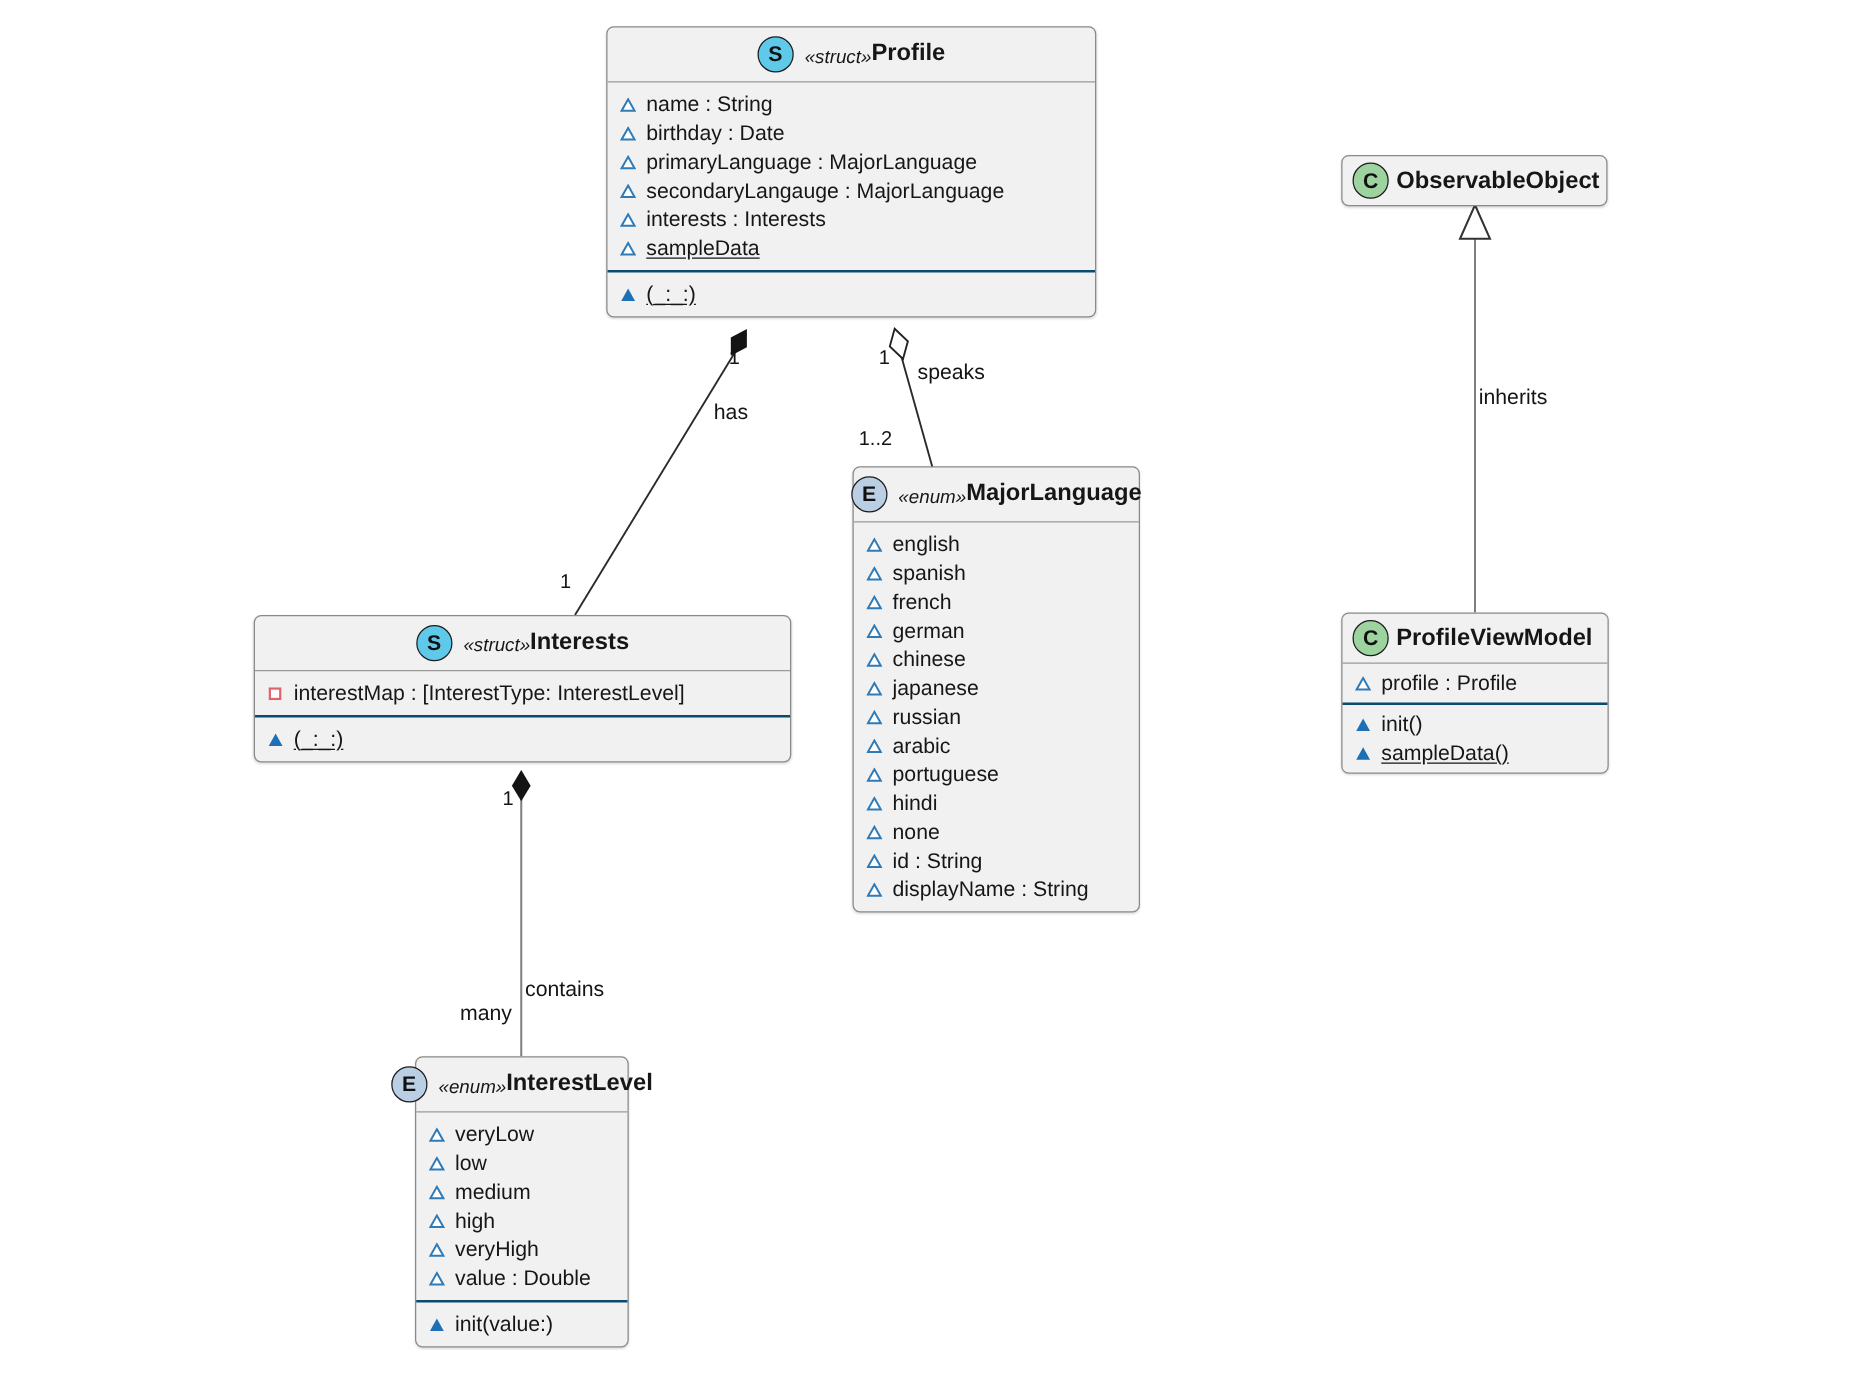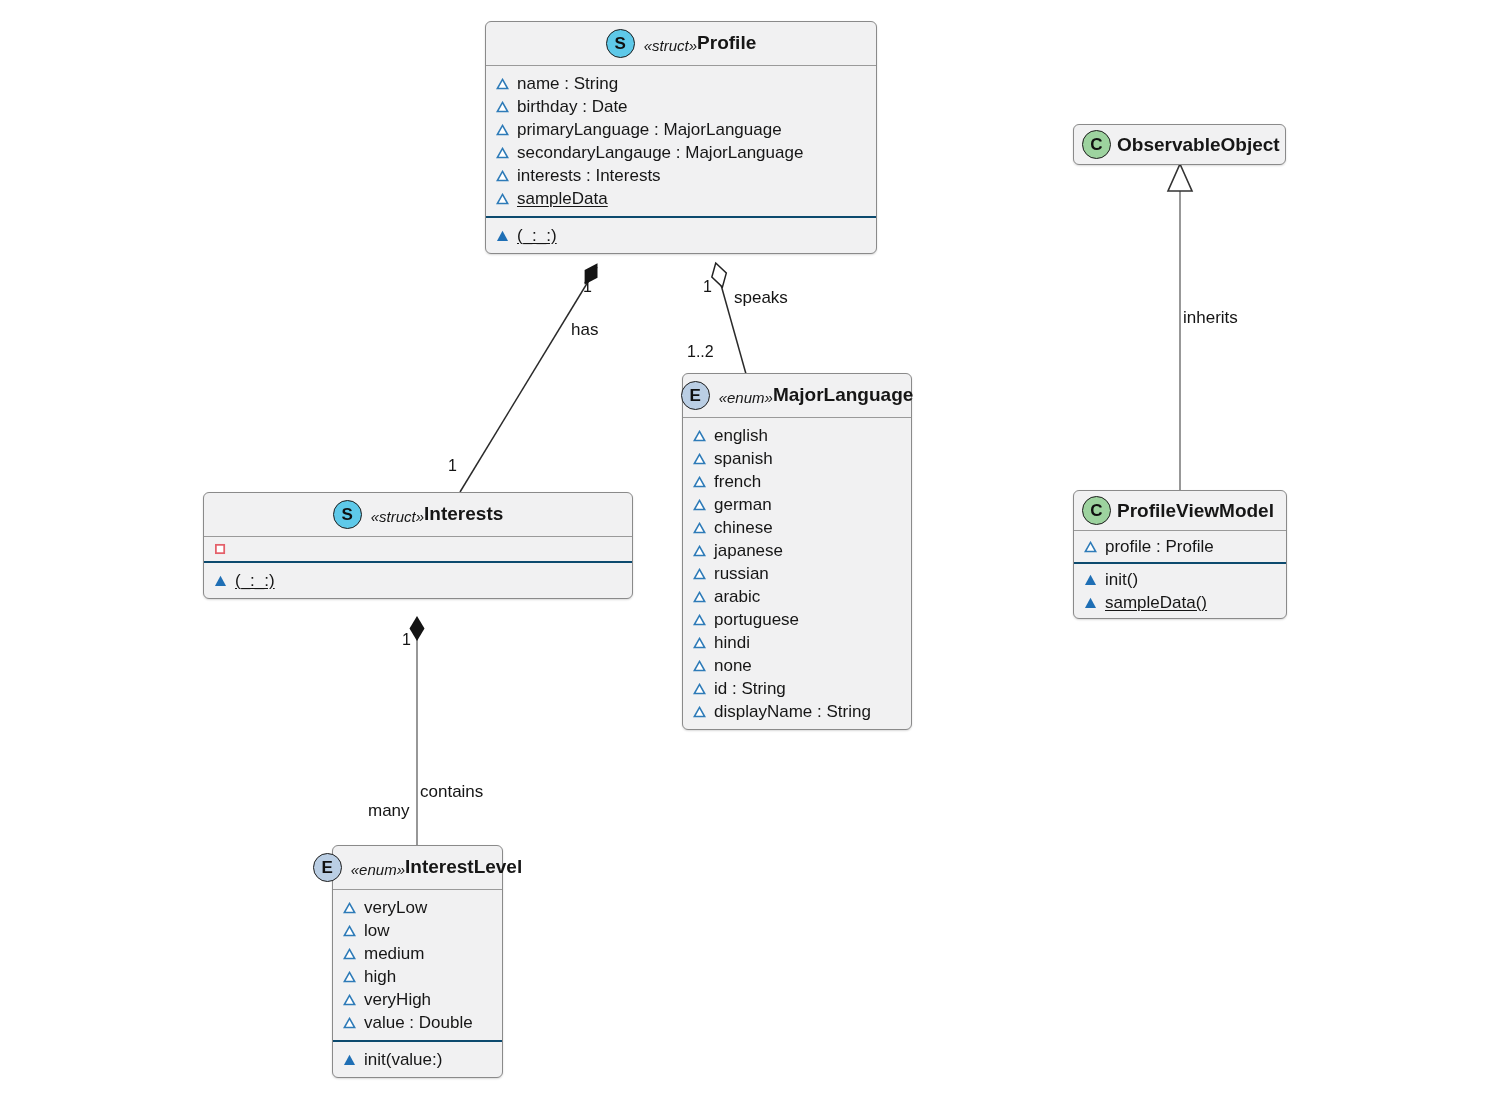--- a/index.html
+++ b/index.html
@@ -267,20 +267,21 @@
       <span class="hdr-text">
         <em class="stereo">«struct»</em>
         <span class="cls-name">Interests</span>
       </span>
     </header>
     <div class="sec">
       <div class="row">
           <svg class="mk" viewBox="0 0 14 13">
             <use href="#m-private"></use>
           </svg>
+          <span class="lbl">interestMap : [InterestType: InterestLevel]</span>
         </div>
     </div>
     <div class="sec">
       <div class="row">
           <svg class="mk" viewBox="0 0 14 13">
             <use href="#m-method"></use>
           </svg>
           <span class="lbl u">(_:_:)</span>
         </div>
     </div>

